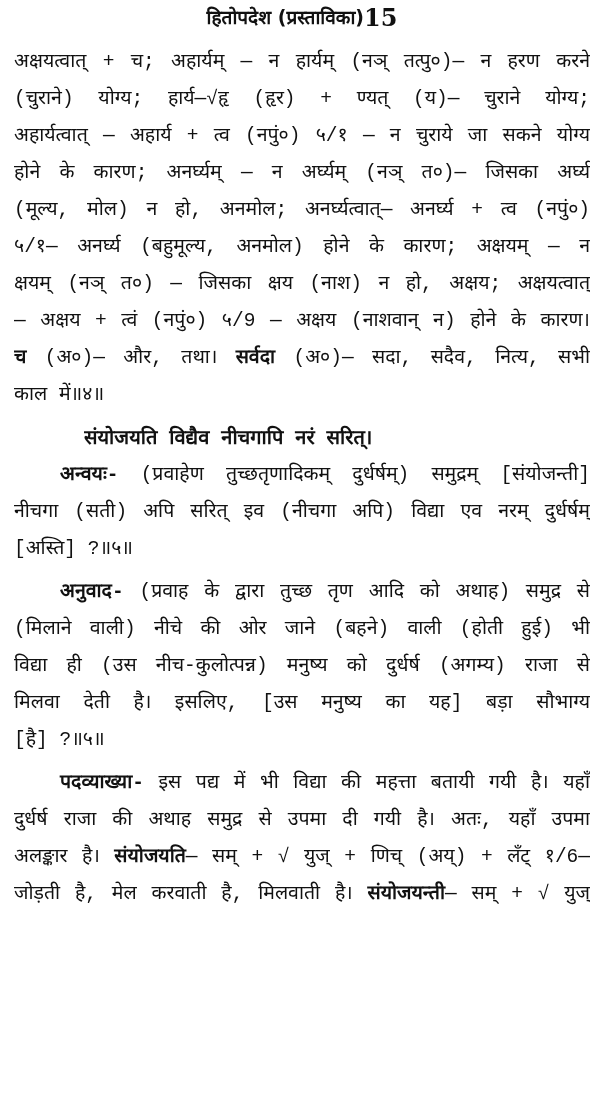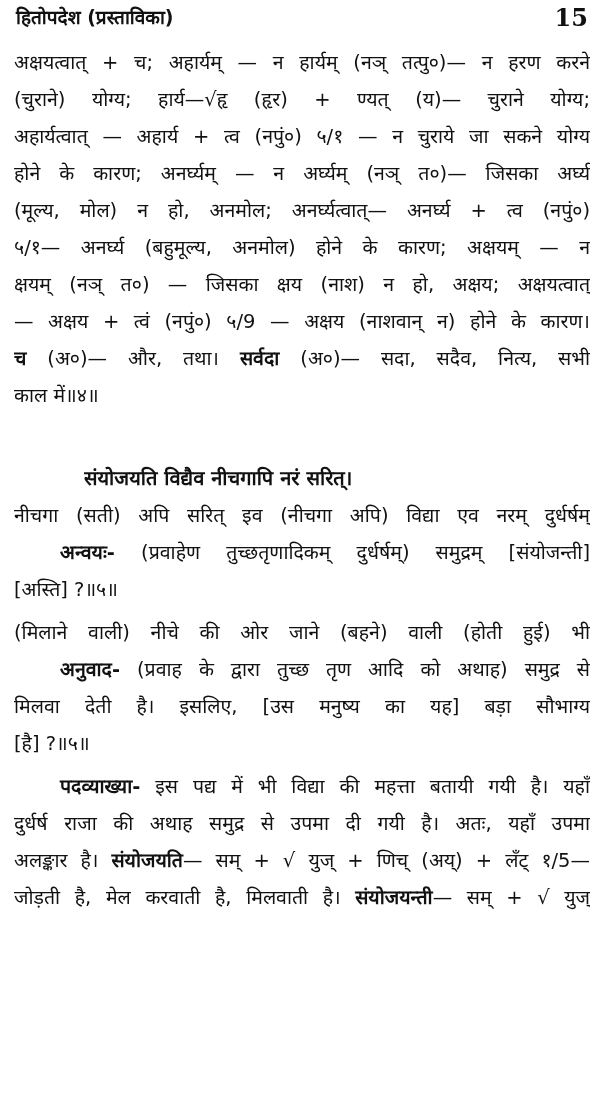--- a/index.html
+++ b/index.html
@@ -4,32 +4,32 @@
   <style>
     html, body { margin: 0; padding: 0; background: #ffffff; }
     body {
       width: 600px; height: 1101px; overflow: hidden;
       font-family: "DejaVu Sans", sans-serif;
       color: #111111;
     }
     .page { position: relative; width: 600px; height: 1101px; }
     .header {
       position: absolute; left: 16px; right: 12px; top: 2px; height: 30px;
-      display: flex; justify-content: space-between; align-items: center;
+      display: flex; justify-content: center; align-items: center;
       font-weight: bold; font-size: 19px;
     }
     .header .num { font-family: "DejaVu Serif", serif; font-size: 24px; }
     .body-text {
       position: absolute; left: 14px; right: 10px; top: 44px;
       font-size: 19.5px; line-height: 37px; text-align: justify;
     }
-    .line { display: block; white-space: nowrap; overflow: hidden; text-align: justify; text-align-last: justify; }
+    .line { display: block; white-space: nowrap; overflow: hidden; text-align: justify; text-align-last: justify; font-family: Liberation Mono, monospace; }
     .line.last { text-align-last: left; }
     .verse { padding-left: 70px; font-weight: bold; font-size: 20px; }
-    .verse .line { text-align-last: left; margin-top: 40px; }
+    .verse .line { text-align-last: left; }
     .indent { padding-left: 46px; }
     b { font-weight: bold; }
     .gap { height: 6px; }
   </style>
 </head>
 <body>
 
 <div class="page">
   <div class="header">
     <span>हितोपदेश (प्रस्ताविका)</span>
@@ -49,34 +49,35 @@
       <span class="line"><b>च</b><span> (अ०)— और, तथा। </span><b>सर्वदा</b><span> (अ०)— सदा, सदैव, नित्य, सभी</span></span>
       <span class="line last">काल में॥४॥</span>
     </div>
 
     <div class="gap"></div>
     <div class="verse">
       <span class="line">संयोजयति विद्यैव नीचगापि नरं सरित्।</span>
     </div>
 
     <div>
+      <span class="line indent"><b>अन्वयः-</b><span> (प्रवाहेण तुच्छतृणादिकम् दुर्धर्षम्) समुद्रम् [संयोजन्ती]</span></span>
       <span class="line">नीचगा (सती) अपि सरित् इव (नीचगा अपि) विद्या एव नरम् दुर्धर्षम्</span>
-      <span class="line indent"><b>अन्वयः-</b><span> (प्रवाहेण तुच्छतृणादिकम् दुर्धर्षम्) समुद्रम् [संयोजन्ती]</span></span>
       <span class="line last">[अस्ति] ?॥५॥</span>
     </div>
 
     <div class="gap"></div>
     <div>
+      <span class="line indent"><b>अनुवाद-</b><span> (प्रवाह के द्वारा तुच्छ तृण आदि को अथाह) समुद्र से</span></span>
       <span class="line">(मिलाने वाली) नीचे की ओर जाने (बहने) वाली (होती हुई) भी</span>
-      <span class="line indent"><b>अनुवाद-</b><span> (प्रवाह के द्वारा तुच्छ तृण आदि को अथाह) समुद्र से</span></span>
+      <span class="line">विद्या ही (उस नीच-कुलोत्पन्न) मनुष्य को दुर्धर्ष (अगम्य) राजा से</span>
       <span class="line">मिलवा देती है। इसलिए, [उस मनुष्य का यह] बड़ा सौभाग्य</span>
       <span class="line last">[है] ?॥५॥</span>
     </div>
 
     <div class="gap"></div>
     <div>
       <span class="line indent"><b>पदव्याख्या-</b><span> इस पद्य में भी विद्या की महत्ता बतायी गयी है। यहाँ</span></span>
       <span class="line">दुर्धर्ष राजा की अथाह समुद्र से उपमा दी गयी है। अतः, यहाँ उपमा</span>
-      <span class="line"><span>अलङ्कार है। </span><b>संयोजयति</b><span>— सम् + √ युज् + णिच् (अय्) + लँट् १/5—</span></span>
+      <span class="line"><span>अलङ्कार है। </span><b>संयोजयति</b><span>— सम् + √ युज् + णिच् (अय्) + लँट् १/6—</span></span>
       <span class="line"><span>जोड़ती है, मेल करवाती है, मिलवाती है। </span><b>संयोजयन्ती</b><span>— सम् + √ युज्</span></span>
     </div>
   </div>
 </div>
 
 </body></html>

